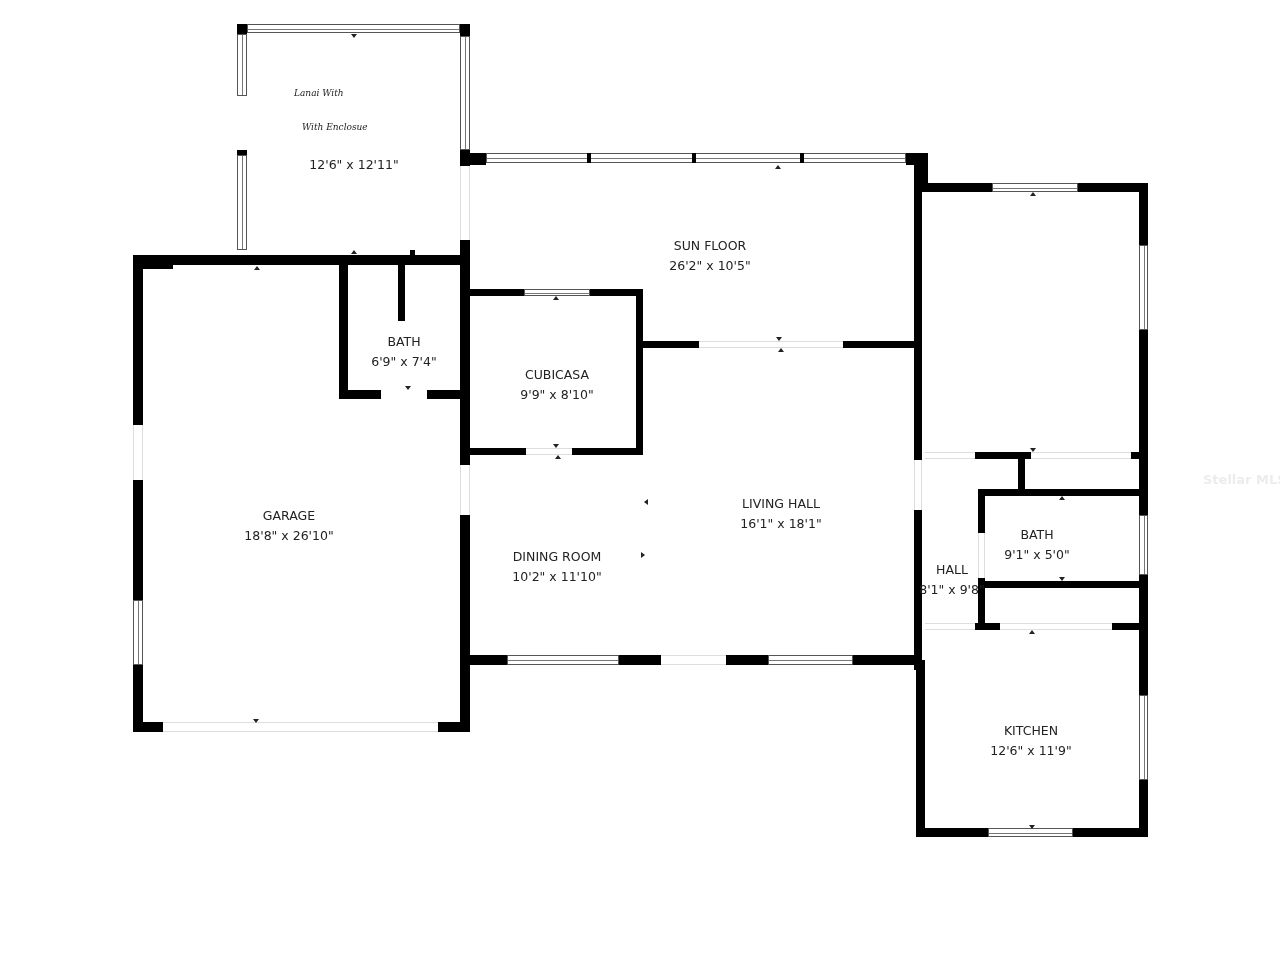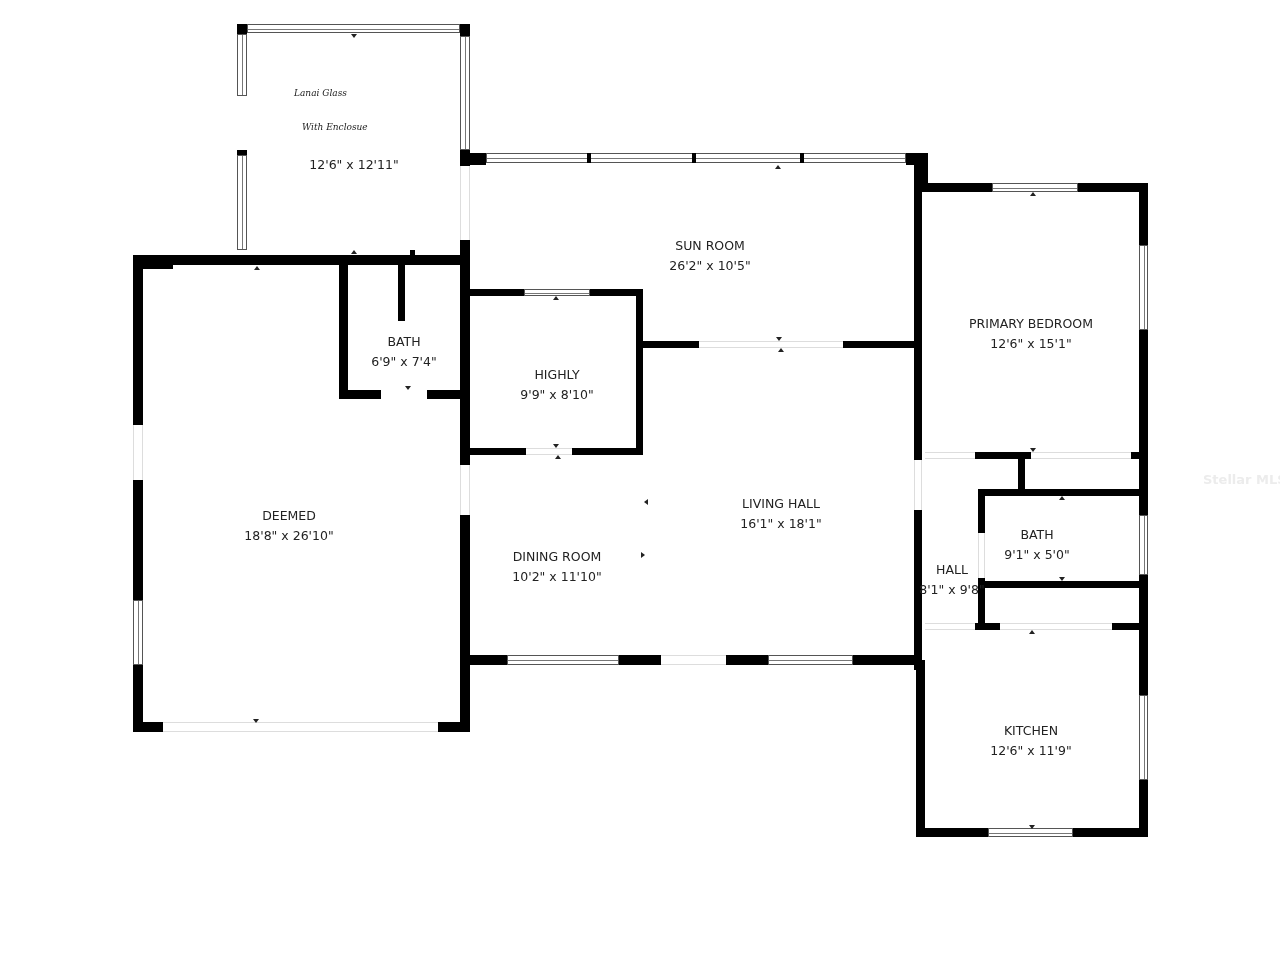--- a/index.html
+++ b/index.html
@@ -31,21 +31,21 @@
     <div class="w" style="left:237px;top:24px;width:10px;height:10px;"></div>
     <div class="w" style="left:460px;top:24px;width:10px;height:12px;"></div>
     <div class="win h" style="left:247px;top:24px;width:213px;height:9px;"></div>
     <div class="win v" style="left:237px;top:34px;width:10px;height:62px;"></div>
     <div class="w" style="left:237px;top:150px;width:10px;height:5px;"></div>
     <div class="win v" style="left:237px;top:155px;width:10px;height:95px;"></div>
     <div class="win v" style="left:460px;top:36px;width:10px;height:114px;"></div>
     <div class="w" style="left:460px;top:150px;width:10px;height:16px;"></div>
     <div class="open v" style="left:460px;top:166px;width:10px;height:74px;"></div>
   </div>
-  <div class="hand" style="left:294px;top:88px;">Lanai Glass</div>
+  <div class="hand" style="left:294px;top:88px;">Lanai With</div>
   <div class="hand" style="left:302px;top:122px;">With Enclosue</div>
   <div class="label" style="left:354px;top:155px;">
     <span class="dim">12'6" x 12'11"</span>
   </div>
 
   <div>
     <div class="w" style="left:460px;top:153px;width:26px;height:12px;"></div>
     <div class="win h" style="left:486px;top:153px;width:420px;height:10px;"></div>
     <div class="w" style="left:587px;top:153px;width:4px;height:10px;"></div>
     <div class="w" style="left:692px;top:153px;width:4px;height:10px;"></div>
@@ -65,21 +65,21 @@
     <div class="win v" style="left:133px;top:600px;width:10px;height:65px;"></div>
     <div class="w" style="left:133px;top:665px;width:10px;height:67px;"></div>
     <div class="w" style="left:133px;top:722px;width:30px;height:10px;"></div>
     <div class="open h" style="left:163px;top:722px;width:275px;height:10px;"></div>
     <div class="w" style="left:438px;top:722px;width:32px;height:10px;"></div>
     <div class="w" style="left:460px;top:255px;width:10px;height:210px;"></div>
     <div class="open v" style="left:460px;top:465px;width:10px;height:50px;"></div>
     <div class="w" style="left:460px;top:515px;width:10px;height:217px;"></div>
   </div>
   <div class="label" style="left:289px;top:506px;">
-    <span>DEEMED</span>
+    <span>GARAGE</span>
     <span class="dim">18'8" x 26'10"</span>
   </div>
 
   <div>
     <div class="w" style="left:339px;top:265px;width:9px;height:134px;"></div>
     <div class="w" style="left:339px;top:390px;width:42px;height:9px;"></div>
     <div class="w" style="left:427px;top:390px;width:43px;height:9px;"></div>
     <div class="w" style="left:398px;top:265px;width:7px;height:56px;"></div>
     <div class="w" style="left:410px;top:250px;width:5px;height:8px;"></div>
   </div>
@@ -91,31 +91,31 @@
   <div>
     <div class="w" style="left:470px;top:289px;width:54px;height:7px;"></div>
     <div class="win h" style="left:524px;top:289px;width:66px;height:7px;"></div>
     <div class="w" style="left:590px;top:289px;width:53px;height:7px;"></div>
     <div class="w" style="left:636px;top:289px;width:7px;height:166px;"></div>
     <div class="w" style="left:470px;top:448px;width:56px;height:7px;"></div>
     <div class="open h" style="left:526px;top:448px;width:46px;height:7px;"></div>
     <div class="w" style="left:572px;top:448px;width:71px;height:7px;"></div>
   </div>
   <div class="label" style="left:557px;top:365px;">
-    <span>HIGHLY</span>
+    <span>CUBICASA</span>
     <span class="dim">9'9" x 8'10"</span>
   </div>
 
   <div>
     <div class="w" style="left:643px;top:341px;width:56px;height:7px;"></div>
     <div class="open h" style="left:699px;top:341px;width:144px;height:7px;"></div>
     <div class="w" style="left:843px;top:341px;width:77px;height:7px;"></div>
   </div>
   <div class="label" style="left:710px;top:236px;">
-    <span>SUN ROOM</span>
+    <span>SUN FLOOR</span>
     <span class="dim">26'2" x 10'5"</span>
   </div>
 
   <div>
     <div class="w" style="left:470px;top:655px;width:37px;height:10px;"></div>
     <div class="win h" style="left:507px;top:655px;width:112px;height:10px;"></div>
     <div class="w" style="left:619px;top:655px;width:42px;height:10px;"></div>
     <div class="open h" style="left:661px;top:655px;width:65px;height:10px;"></div>
     <div class="w" style="left:726px;top:655px;width:42px;height:10px;"></div>
     <div class="win h" style="left:768px;top:655px;width:85px;height:10px;"></div>
@@ -140,24 +140,20 @@
     <div class="w" style="left:922px;top:183px;width:70px;height:9px;"></div>
     <div class="win h" style="left:992px;top:183px;width:86px;height:9px;"></div>
     <div class="w" style="left:1078px;top:183px;width:70px;height:9px;"></div>
     <div class="w" style="left:1139px;top:183px;width:9px;height:62px;"></div>
     <div class="win v" style="left:1139px;top:245px;width:9px;height:85px;"></div>
     <div class="w" style="left:1139px;top:330px;width:9px;height:185px;"></div>
     <div class="open h" style="left:925px;top:452px;width:50px;height:7px;"></div>
     <div class="w" style="left:975px;top:452px;width:56px;height:7px;"></div>
     <div class="open h" style="left:1031px;top:452px;width:100px;height:7px;"></div>
     <div class="w" style="left:1131px;top:452px;width:10px;height:7px;"></div>
-  </div>
-  <div class="label" style="left:1031px;top:314px;">
-    <span>PRIMARY BEDROOM</span>
-    <span class="dim">12'6" x 15'1"</span>
   </div>
 
   <div>
     <div class="w" style="left:1018px;top:459px;width:7px;height:35px;"></div>
     <div class="w" style="left:978px;top:489px;width:163px;height:7px;"></div>
     <div class="w" style="left:978px;top:489px;width:7px;height:44px;"></div>
     <div class="open v" style="left:978px;top:533px;width:7px;height:45px;"></div>
     <div class="w" style="left:978px;top:578px;width:7px;height:52px;"></div>
     <div class="w" style="left:978px;top:581px;width:163px;height:7px;"></div>
     <div class="win v" style="left:1139px;top:515px;width:9px;height:60px;"></div>

